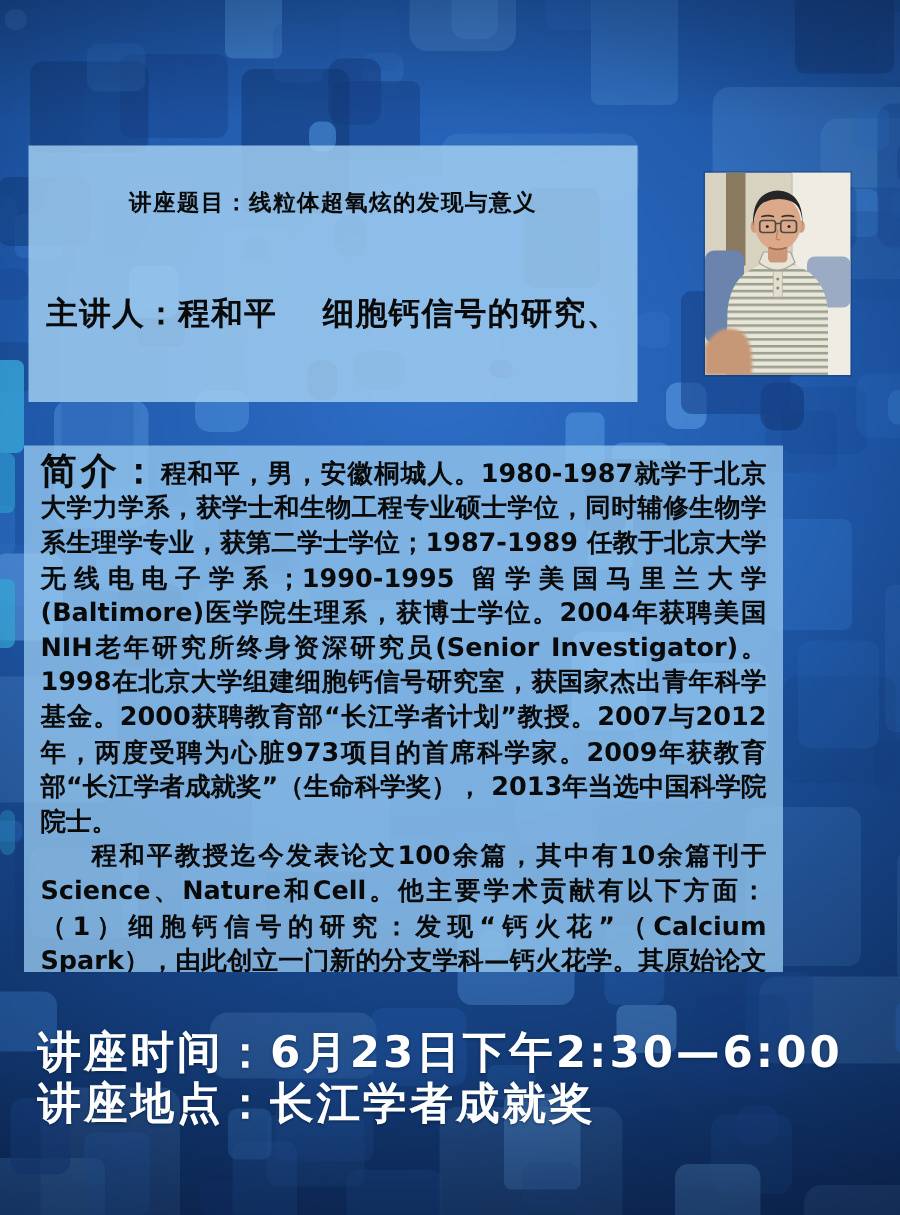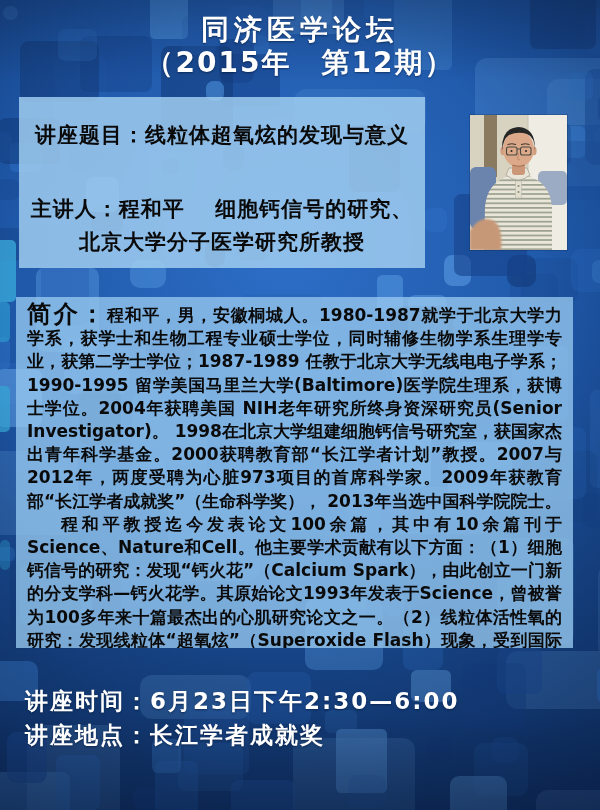--- a/index.html
+++ b/index.html
@@ -17,36 +17,36 @@
   }
   .title{position:absolute;z-index:3;left:0;top:13px;width:100%;text-align:center;color:#fff;font-weight:bold;}
   .title-line1{font-size:28px;letter-spacing:5px;line-height:33px;text-shadow:0 1px 2px rgba(0,20,50,.55);}
   .title-line2{font-size:28px;letter-spacing:2px;line-height:33px;text-shadow:0 1px 2px rgba(0,20,50,.55);}
   .panel{position:absolute;z-index:3;color:#0a0a0a;font-weight:bold;}
   .panel-lecture{
     left:19px;top:97px;width:406px;height:171px;
     background:rgba(163,209,241,0.82);box-sizing:border-box;
     padding-top:24px;text-align:center;
   }
-  .topic{font-size:21px;line-height:28px;letter-spacing:1px;}
+  .topic{font-size:15px;line-height:28px;letter-spacing:1px;}
   .speaker1{margin-top:46px;font-size:21px;line-height:28px;letter-spacing:1px;}
   .speaker2{margin-top:5px;font-size:21px;line-height:28px;letter-spacing:1px;}
   .photo{position:absolute;z-index:3;left:470px;top:115px;width:97px;height:135px;margin:0;
     box-shadow:0 0 0 1px rgba(10,30,70,.25);}
   .photo svg{display:block;width:97px;height:135px;}
   .panel-intro{
-    left:16px;top:297px;width:557px;height:351px;
+    left:16px;top:297px;width:506px;height:351px;
     background:rgba(150,200,238,0.78);box-sizing:border-box;
     padding:6px 11px 0 11px;overflow:hidden;
   }
   .panel-intro p{margin:0;font-size:17px;line-height:23.2px;text-align:justify;}
   .intro-label{font-size:24px;letter-spacing:2px;vertical-align:-1px;}
   .p2{text-indent:34px;}
   .footer{position:absolute;z-index:3;left:25px;top:684px;color:#fff;font-weight:bold;
-    font-size:23px;line-height:34px;letter-spacing:2px;text-shadow:0 1px 2px rgba(0,20,50,.55);}
+    font-size:29px;line-height:34px;letter-spacing:2px;text-shadow:0 1px 2px rgba(0,20,50,.55);}
 </style>
 </head>
 <body>
 
 <div class="poster">
   <div class="bg" id="bg">
       <div class="tile" style="left: 292.684px; top: 737.699px; width: 122.408px; height: 95.8972px; background: rgb(106, 169, 232); opacity: 0.240493; border-radius: 12px;"></div>
       <div class="tile" style="left: 293.514px; top: 89.0499px; width: 132.049px; height: 43.9249px; background: rgb(106, 169, 232); opacity: 0.15621; border-radius: 12px;"></div>
       <div class="tile" style="left: 598.101px; top: 563.843px; width: 95.8627px; height: 93.7105px; background: rgb(106, 169, 232); opacity: 0.177902; border-radius: 12px;"></div>
       <div class="tile" style="left: 26.9261px; top: 724.54px; width: 93.0696px; height: 107.986px; background: rgb(106, 169, 232); opacity: 0.25436; border-radius: 12px;"></div>
@@ -178,29 +178,24 @@
       <div class="tile" style="left: 58.2574px; top: 29.1484px; width: 38.28px; height: 32.3261px; background: rgb(58, 126, 208); opacity: 0.223343; border-radius: 7.29668px;"></div>
       <div class="tile" style="left: 568.87px; top: 72.4331px; width: 24.5441px; height: 27.6912px; background: rgb(46, 111, 196); opacity: 0.31447; border-radius: 6.24914px;"></div>
       <div class="tile" style="left: 182.449px; top: 15.559px; width: 34.035px; height: 39.5136px; background: rgb(39, 97, 180); opacity: 0.280679; border-radius: 6.58997px;"></div>
       <div class="tile" style="left: -4px; top: 240px; width: 20px; height: 62px; background: rgb(56, 168, 216); opacity: 0.8; border-radius: 5px;"></div>
       <div class="tile" style="left: -4px; top: 302px; width: 14px; height: 40px; background: rgb(47, 159, 212); opacity: 0.65; border-radius: 5px;"></div>
       <div class="tile" style="left: -6px; top: 386px; width: 16px; height: 46px; background: rgb(55, 168, 216); opacity: 0.75; border-radius: 5px;"></div>
       <div class="tile" style="left: 0px; top: 540px; width: 10px; height: 30px; background: rgb(47, 159, 212); opacity: 0.45; border-radius: 5px;"></div>
     </div>
   <div class="vignette"></div>
 
-  <header class="title">
-    <div class="title-line1">同济医学论坛</div>
-    <div class="title-line2">（2015年　第12期）</div>
-  </header>
 
   <section class="panel panel-lecture">
     <div class="topic">讲座题目：线粒体超氧炫的发现与意义</div>
     <div class="speaker1">主讲人：程和平　 细胞钙信号的研究、</div>
-    <div class="speaker2">北京大学分子医学研究所教授</div>
   </section>
 
   <figure class="photo">
     <svg viewBox="0 0 97 135" preserveAspectRatio="none">
       <defs>
         <pattern id="stripes" width="6" height="4.6" patternUnits="userSpaceOnUse">
           <rect width="6" height="4.6" fill="#eae6d8"></rect>
           <rect width="6" height="1.7" fill="#9aa091"></rect>
         </pattern>
         <filter id="soft">

